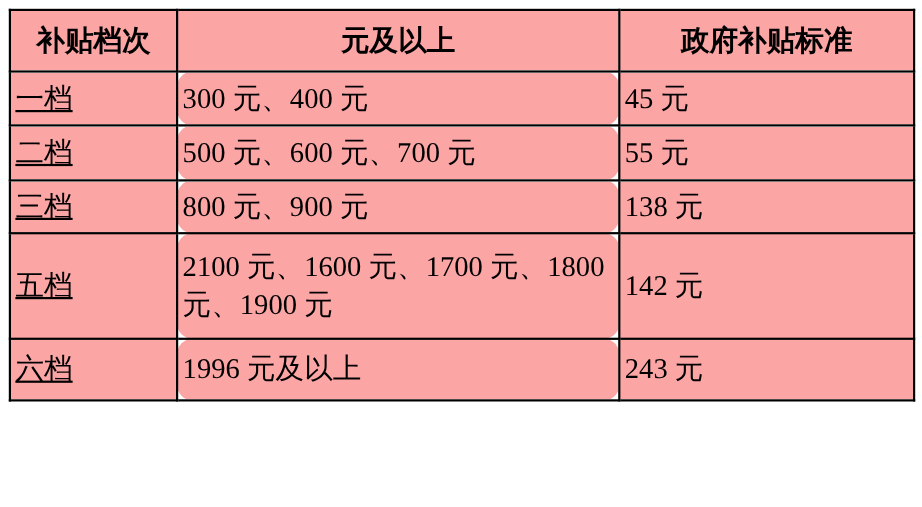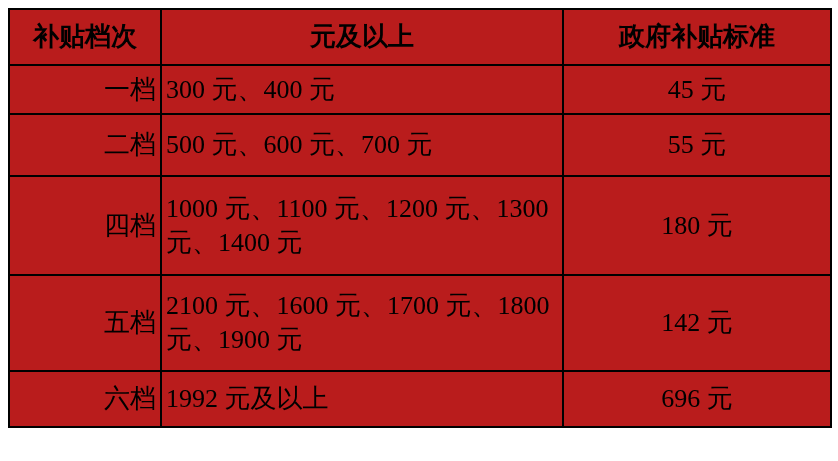--- a/index.html
+++ b/index.html
@@ -32,42 +32,44 @@
   table.subsidy col.c-pay    { width: 402px; }
   table.subsidy col.c-sub    { width: 268px; }
   table.subsidy th,
   table.subsidy td {
     border: 2px solid #000000;
     font-size: 26px;
     line-height: 1.3;
     vertical-align: middle;
     padding: 2px 4px;
     overflow: hidden;
-    background: #b91c1c;
+    background: #fca5a5;
   }
   table.subsidy th {
     font-weight: bold;
     text-align: center;
   }
   td.cell-tier {
-    text-align: right;
+    text-align: left;
+    text-decoration: underline;
   }
   td.cell-payment {
     text-align: left;
     padding-left: 10px;
     padding-right: 6px;
     line-height: 1.85;
     word-break: break-all;
+    border-radius: 14px;
   }
   td.cell-subsidy {
-    text-align: center;
+    text-align: left;
   }
   tr.row-header { height: 56px; }
   tr.row-1 { height: 49px; }
-  tr.row-2 { height: 62px; margin-top: 14px; }
+  tr.row-2 { height: 50px; margin-top: 14px; }
   tr.row-3 { height: 48px; }
   tr.row-4 { height: 99px; }
   tr.row-5 { height: 96px; }
   tr.row-6 { height: 56px; }
 </style>
 </head>
 <body>
 
 <div class="page">
   <table class="subsidy">
@@ -87,30 +89,30 @@
       <tr class="row-1">
         <td class="cell-tier">一档</td>
         <td class="cell-payment">300 元、400 元</td>
         <td class="cell-subsidy">45 元</td>
       </tr>
       <tr class="row-2">
         <td class="cell-tier">二档</td>
         <td class="cell-payment">500 元、600 元、700 元</td>
         <td class="cell-subsidy">55 元</td>
       </tr>
-      <tr class="row-4">
-        <td class="cell-tier">四档</td>
-        <td class="cell-payment">1000 元、1100 元、1200 元、1300 元、1400 元</td>
-        <td class="cell-subsidy">180 元</td>
+      <tr class="row-3">
+        <td class="cell-tier">三档</td>
+        <td class="cell-payment">800 元、900 元</td>
+        <td class="cell-subsidy">138 元</td>
       </tr>
       <tr class="row-5">
         <td class="cell-tier">五档</td>
         <td class="cell-payment">2100 元、1600 元、1700 元、1800 元、1900 元</td>
         <td class="cell-subsidy">142 元</td>
       </tr>
       <tr class="row-6">
         <td class="cell-tier">六档</td>
-        <td class="cell-payment">1992 元及以上</td>
-        <td class="cell-subsidy">696 元</td>
+        <td class="cell-payment">1996 元及以上</td>
+        <td class="cell-subsidy">243 元</td>
       </tr>
     </tbody>
   </table>
 </div>
 
 </body></html>

